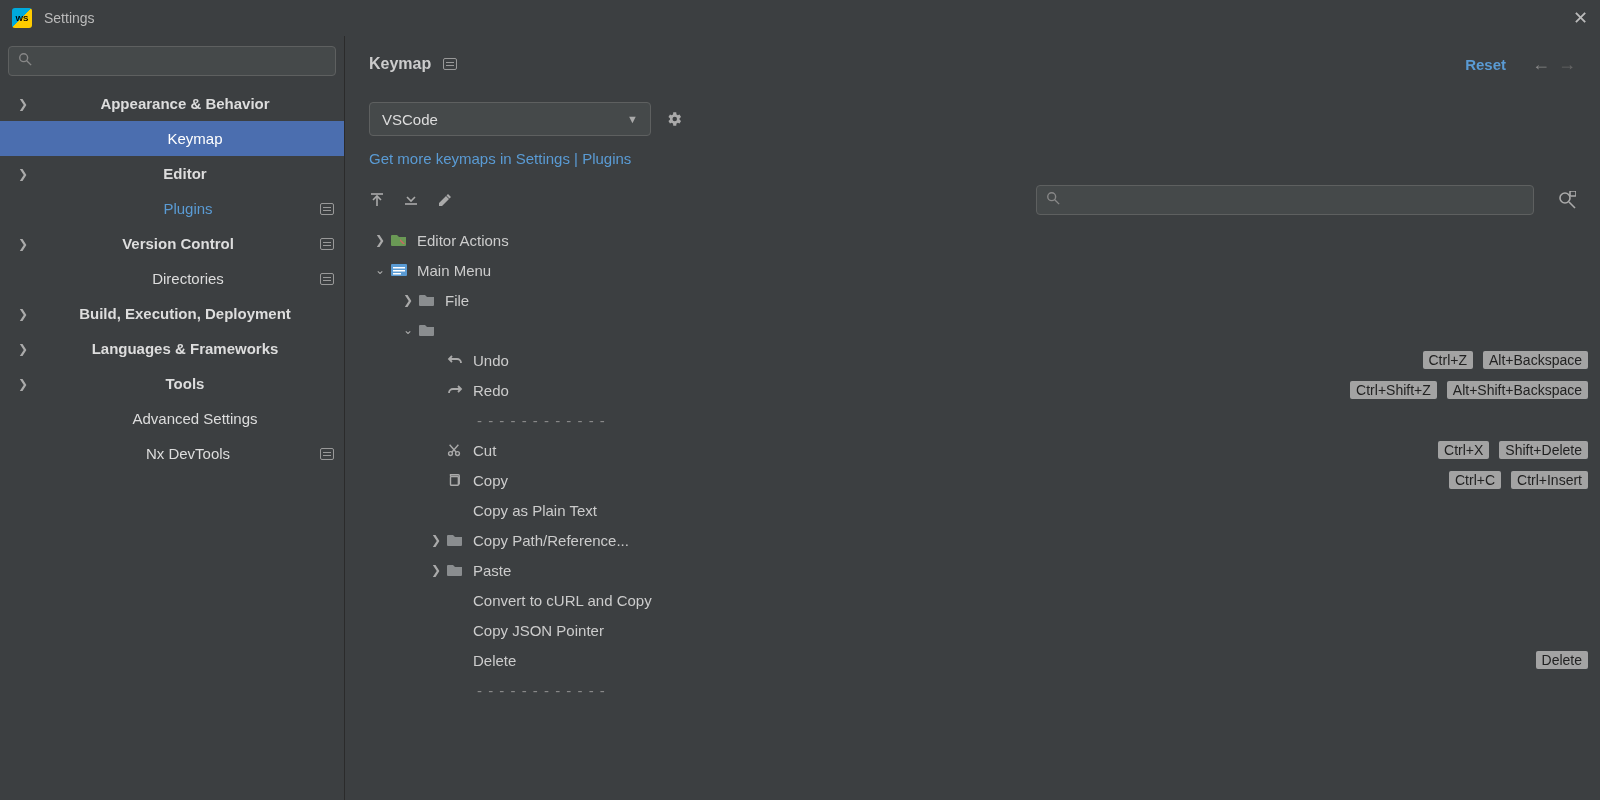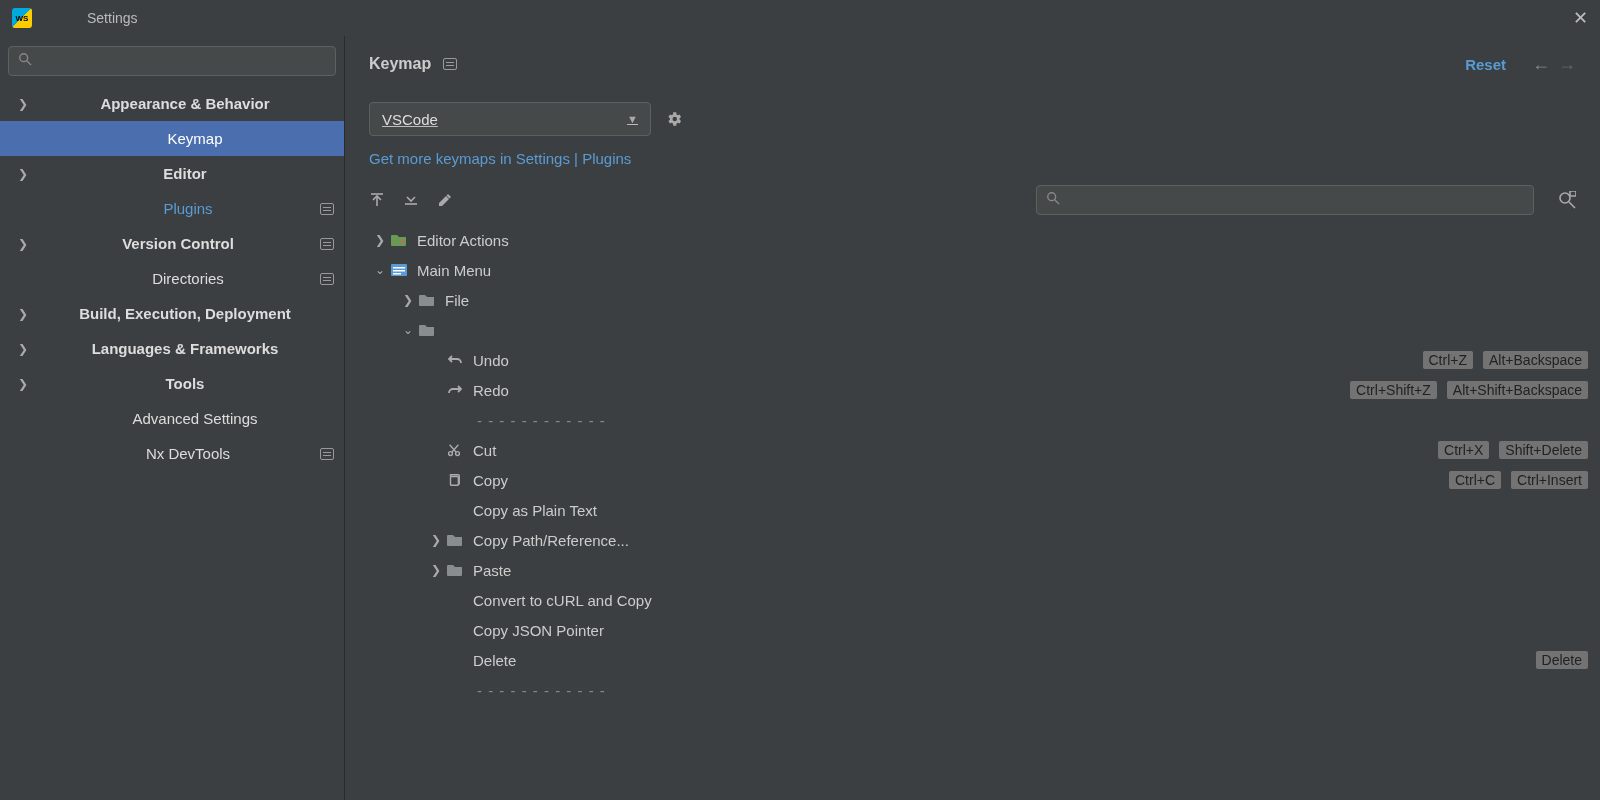--- a/index.html
+++ b/index.html
@@ -1,20 +1,20 @@
 <!DOCTYPE html>
 <html><head>
 <meta charset="utf-8">
 <style>
 * { margin:0; padding:0; box-sizing:border-box; font-family:"Segoe UI",Arial,sans-serif; }
 body { background:#3c3f41; color:#bbb; width:1600px; height:800px; overflow:hidden; font-size:14px; }
 .titlebar { height:36px; background:#3c3f41; display:flex; align-items:center; padding:0 12px; }
 .titlebar .logo { width:20px; height:20px; background:linear-gradient(135deg,#0ad 0%,#0ad 50%,#fc0 50%,#fc0 100%); border-radius:3px; margin-right:12px; position:relative; display:flex; align-items:center; justify-content:center; font-size:8px; font-weight:bold; color:#000; }
 .titlebar .logo::after { content:"WS"; }
-.titlebar .title { color:#bbb; font-size:14px;margin-left:43px; }
+.titlebar .title { color:#bbb; font-size:14px; }
 .titlebar .close { margin-left:auto; color:#bbb; font-size:18px; cursor:pointer; }
 .body { display:flex; height:764px; }
 .sidebar { width:345px; background:#3c3f41; border-right:1px solid #2b2b2b; display:flex; flex-direction:column; }
 .search-wrap { padding:10px 8px; }
 .search { width:100%; height:30px; background:#45494a; border:1px solid #5e6060; border-radius:4px; color:#bbb; padding:0 8px 0 28px; font-size:13px; }
 .search-wrap { position:relative; }
 .search-wrap .mag { position:absolute; left:18px; top:16px; color:#888; font-size:14px; }
 .nav { flex:1; overflow:auto; }
 .nav-item { display:flex; align-items:center; height:35px; padding:0 10px 0 18px; cursor:pointer; color:#ddd; font-size:15px; }
 .nav-item.sub { padding-left:38px; }
@@ -25,42 +25,42 @@
 .nav-item.linkish .label { color:#5a9bd4; }
 .nav-item .badge { width:14px; height:12px; border:1px solid #999; border-radius:2px; margin-left:auto; position:relative; }
 .nav-item .badge::after { content:""; position:absolute; left:2px; right:2px; top:3px; height:1px; background:#999; box-shadow:0 3px 0 #999; }
 .main { flex:1; display:flex; flex-direction:column; background:#3c3f41; overflow:hidden; }
 .main-header { display:flex; align-items:center; height:56px; padding:0 24px; }
 .main-header .crumb { font-size:16px; font-weight:600; color:#ccc; margin-right:12px; }
 .main-header .crumb-ico { width:14px; height:12px; border:1px solid #999; border-radius:2px; position:relative; }
 .main-header .crumb-ico::after { content:""; position:absolute; left:2px; right:2px; top:3px; height:1px; background:#999; box-shadow:0 3px 0 #999; }
 .main-header .reset { margin-left:auto; color:#5a9bd4; font-size:15px; font-weight:600; margin-right:18px; cursor:pointer; }
 .main-header .navbtn { color:#888; font-size:18px; margin-left:8px; cursor:pointer; font-weight:bold; }
-.controls { display:flex; align-items:center; padding:10px 24px 0 24px; gap:14px;text-decoration:underline; }
+.controls { display:flex; align-items:center; padding:10px 24px 0 24px; gap:14px; }
 .select { width:282px; height:34px; background:#45494a; border:1px solid #5e6060; border-radius:4px; display:flex; align-items:center; padding:0 12px; color:#ddd; font-size:15px; cursor:pointer; }
 .select .arr { margin-left:auto; color:#aaa; font-size:11px; }
 .gearbtn { color:#aaa; font-size:18px; cursor:pointer; }
 .linkrow { padding:14px 24px 14px 24px; color:#5a9bd4; font-size:15px; cursor:pointer; }
 .toolbar { display:flex; align-items:center; padding:4px 24px 8px 24px; gap:18px; }
 .tbtn { color:#aaa; font-size:16px; cursor:pointer; }
 .toolbar .spacer { flex:1; }
 .toolbar .ksearch-wrap { position:relative; width:498px; }
 .toolbar .ksearch { width:100%; height:30px; background:#45494a; border:1px solid #5e6060; border-radius:4px; color:#bbb; padding:0 8px 0 28px; font-size:13px; }
 .toolbar .ksearch-wrap .mag { position:absolute; left:10px; top:6px; color:#888; font-size:14px; }
 .toolbar .findsc { color:#aaa; font-size:16px; cursor:pointer; margin-left:6px; }
 .tree { flex:1; overflow-y:scroll; padding:2px 0 2px 24px; position:relative; }
 .tree::-webkit-scrollbar { width:12px; }
 .tree::-webkit-scrollbar-track { background:#3c3f41; }
 .tree::-webkit-scrollbar-thumb { background:#5a5d5f; border-radius:2px; }
 .trow { display:flex; align-items:center; height:30px; font-size:15px; color:#ccc; cursor:pointer; padding-right:12px; }
 .trow .tchev { width:22px; text-align:center; color:#aaa; font-size:12px; }
 .trow .tico { width:20px; text-align:center; color:#aaa; margin-right:6px; }
 .trow .tlabel { flex:1; white-space:nowrap; }
 .trow .shortcuts { display:flex; gap:10px; }
-.sc { background:#737373; color:#222; padding:1px 6px; border-radius:2px; font-size:14px; white-space:nowrap; }
+.sc { background:#a3a3a3; color:#222; padding:1px 6px; border-radius:2px; font-size:14px; white-space:nowrap; }
 .sep { color:#888; letter-spacing:1px; padding-left:4px; }
 .ind0 { padding-left:0px; } .ind1 { padding-left:28px; } .ind2 { padding-left:56px; }
 svg { display:block; }
 </style>
 </head>
 <body>
 
 <div class="titlebar">
   <span class="logo"></span>
   <span class="title">Settings</span>

